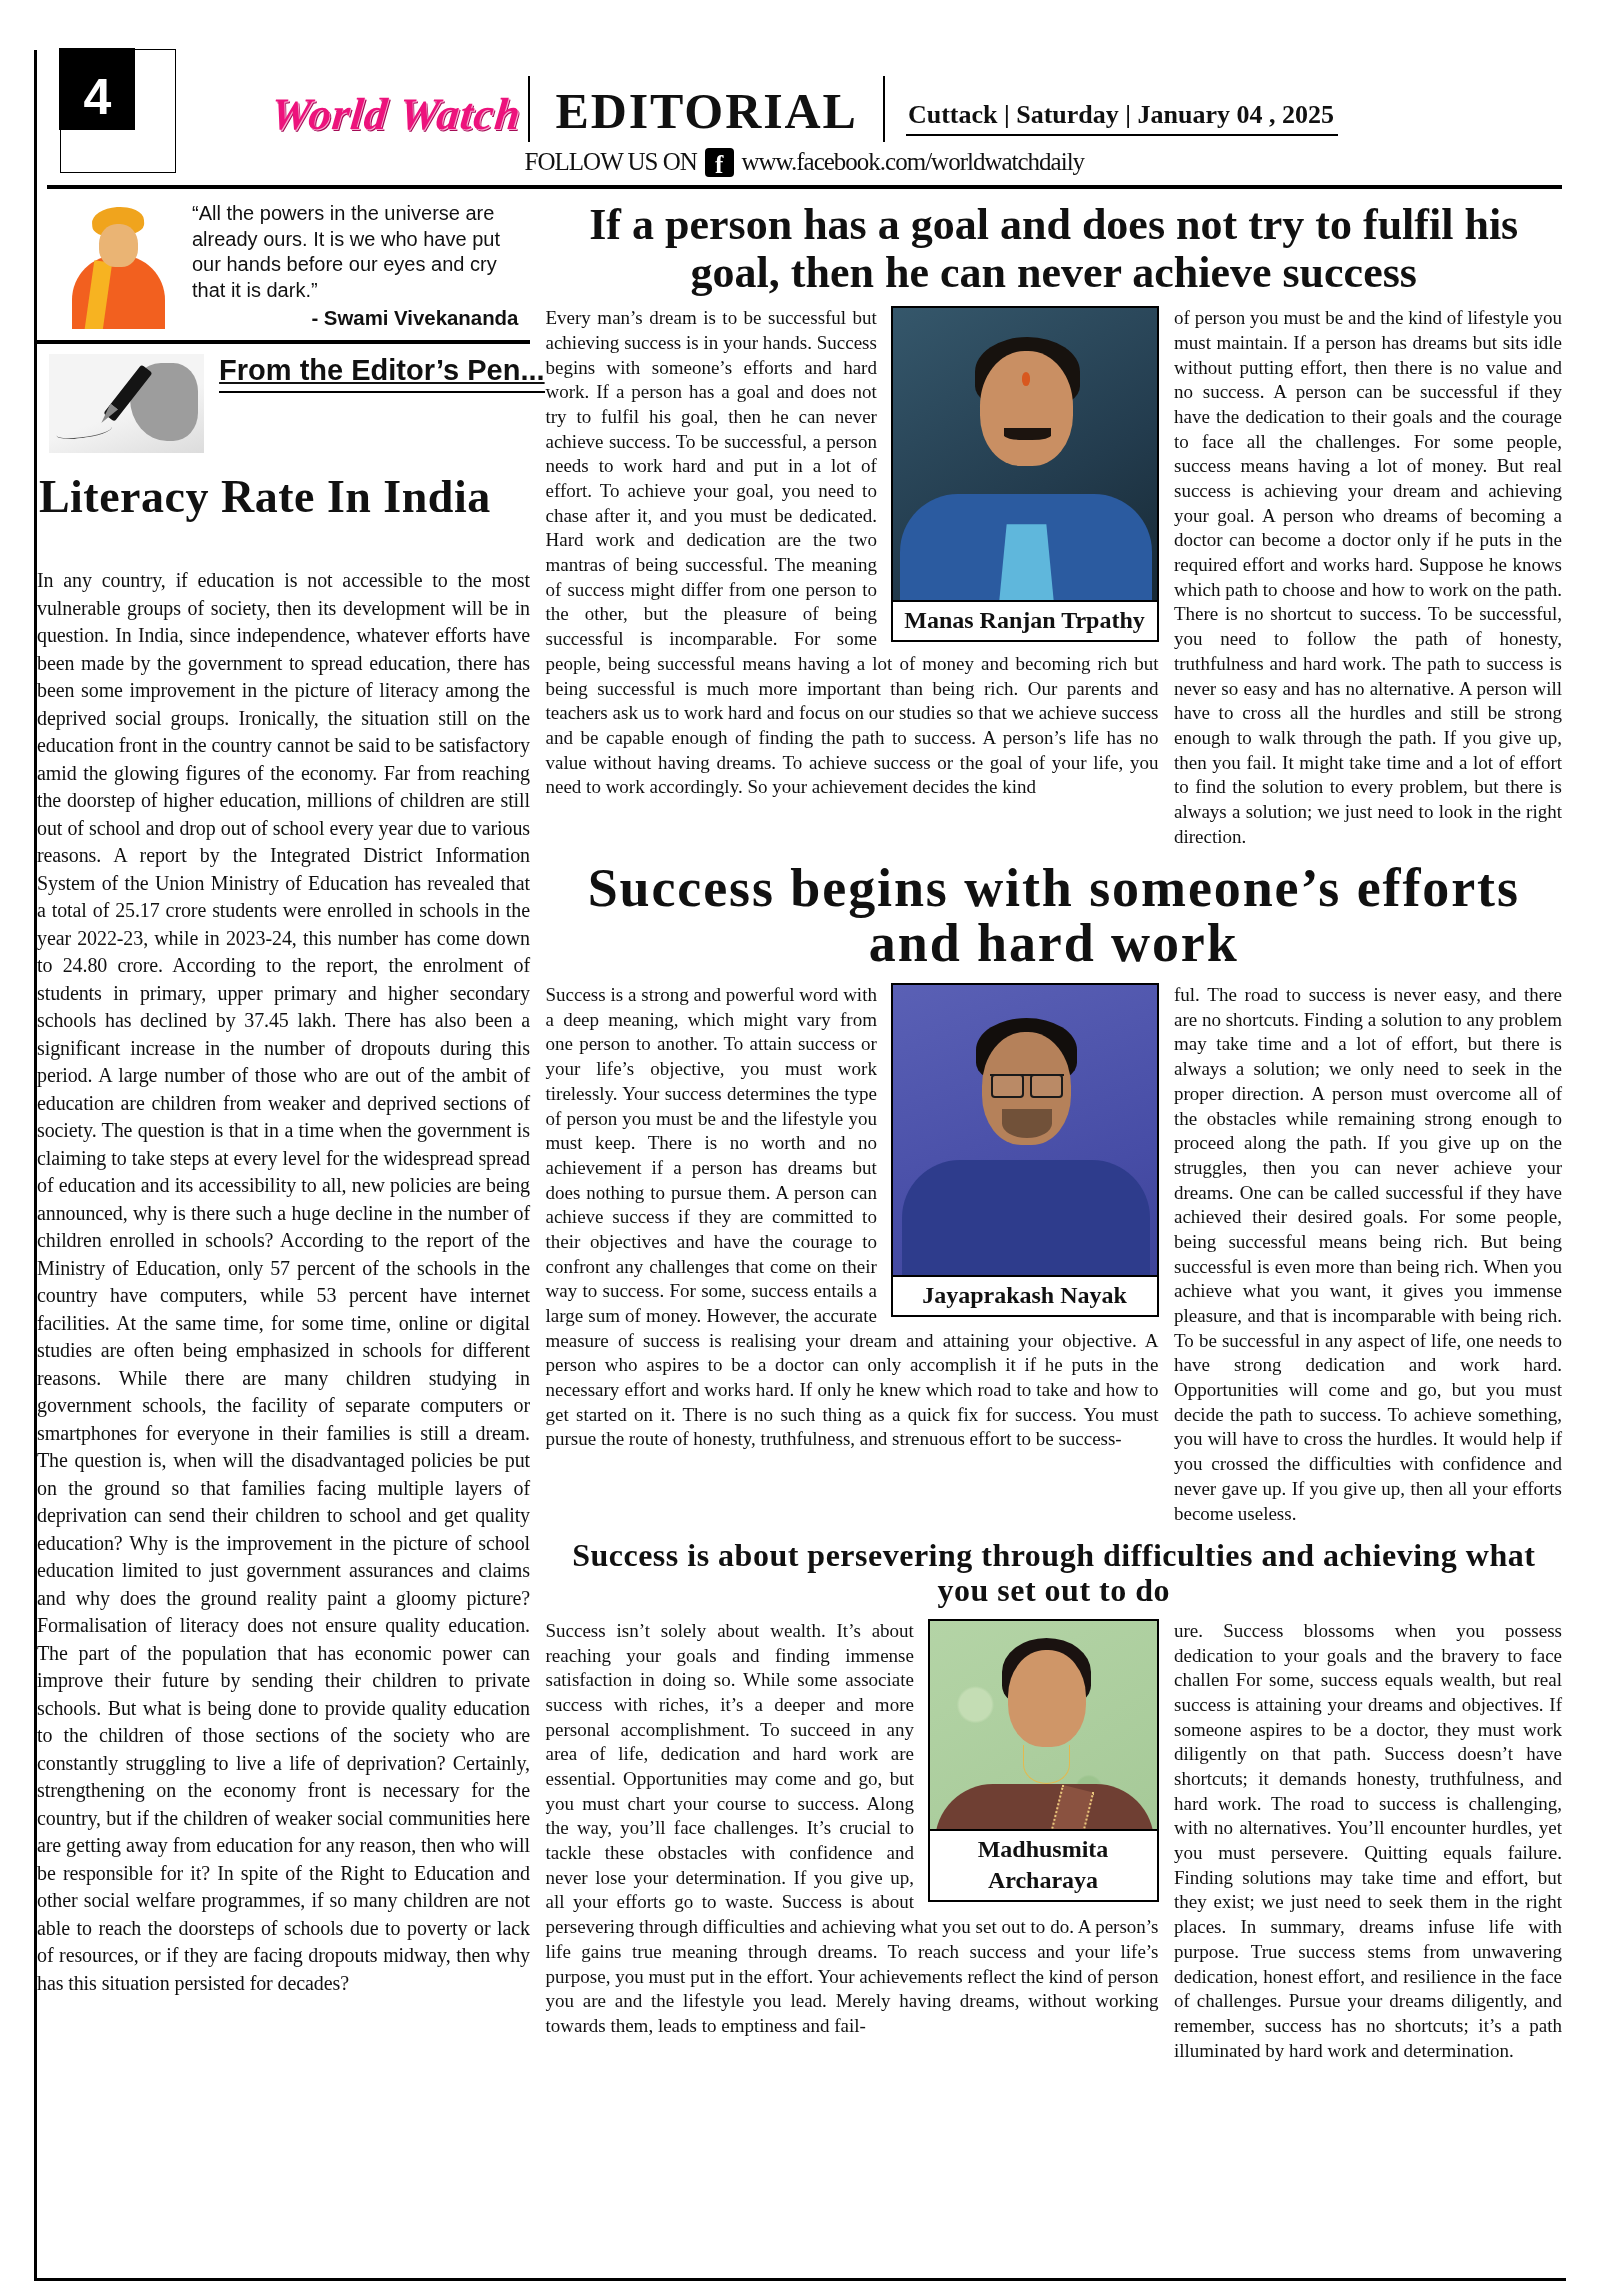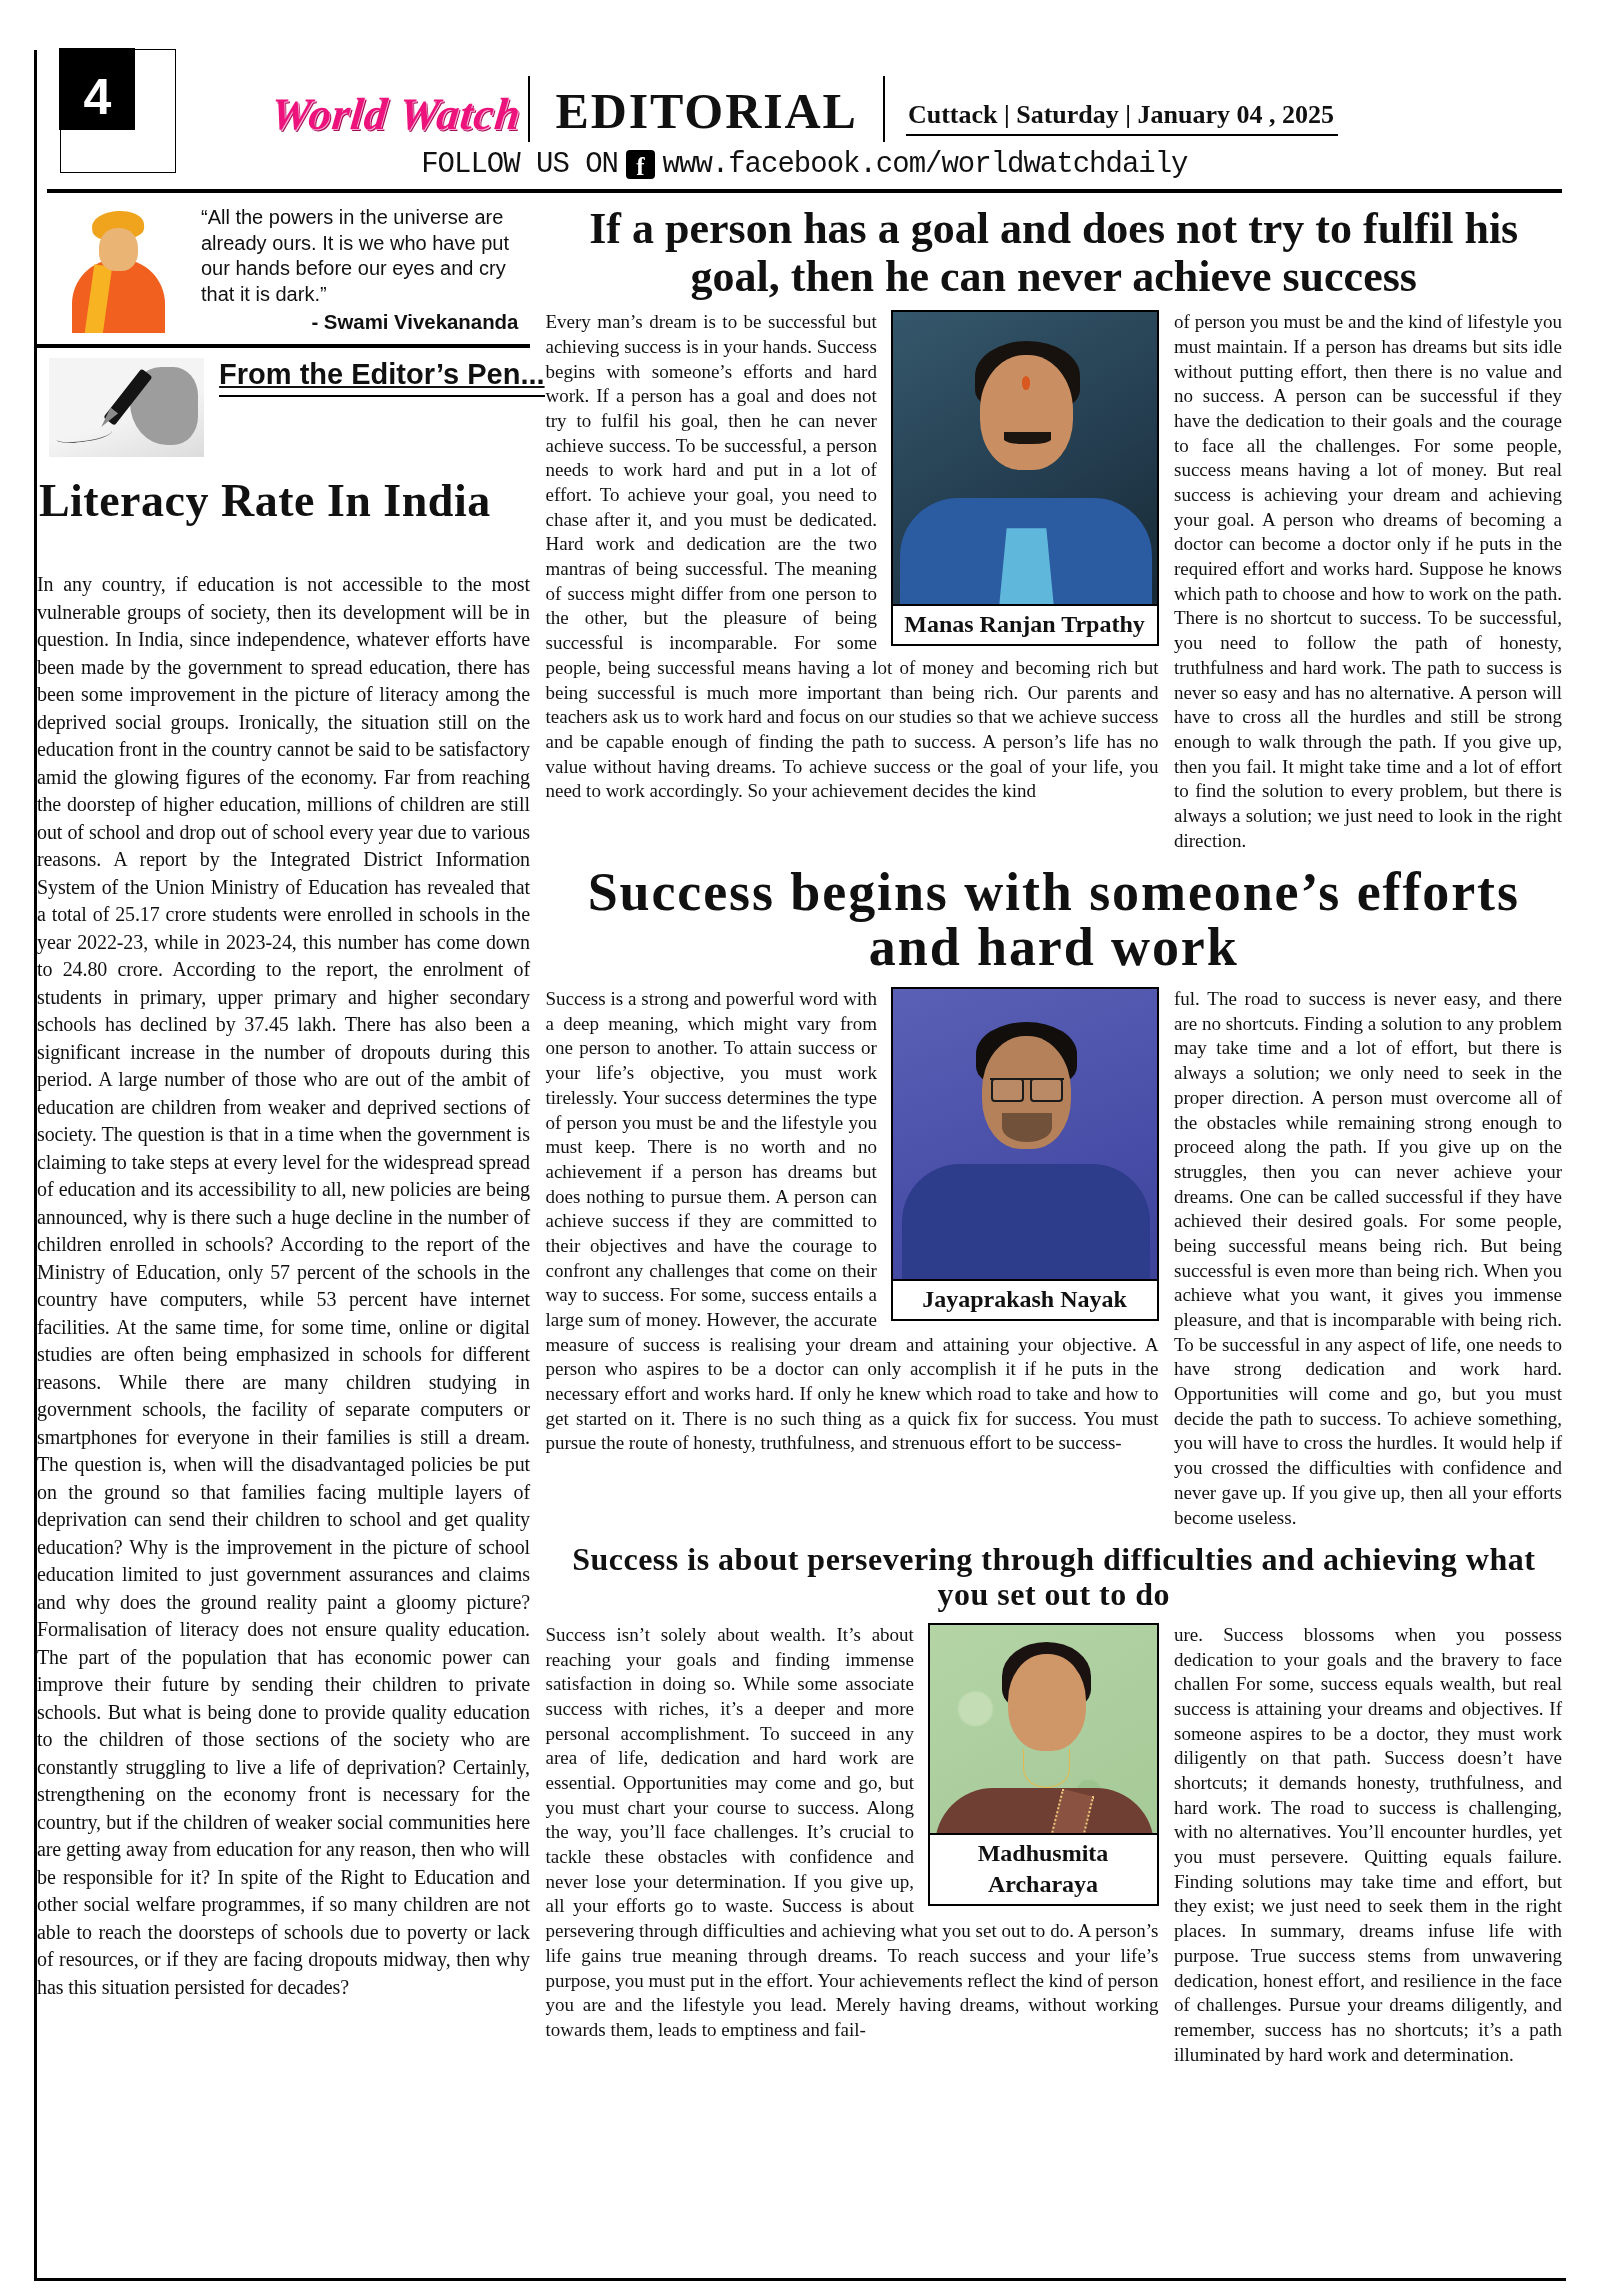--- a/index.html
+++ b/index.html
@@ -18,33 +18,33 @@
                  display:flex; align-items:flex-end; justify-content:center; padding-bottom:3.9px; }
   .header-top { display:flex; align-items:flex-end; justify-content:center; min-height:93px; }
   .masthead { font-family:"Liberation Serif", serif; font-style:italic; font-weight:bold;
               font-size:45px; color:#ed127c; letter-spacing:1px; transform:skewX(-6deg);
               text-shadow:1px 1px 0 #f9a9cf, 1.9px 1.9px 0 #a30b55; margin-right:7.8px; padding-bottom:1.9px; }
   .editorial-block { border-left:2.9px solid #000; border-right:2.9px solid #000; padding:5.8px 25px 1.9px 25px; }
   .editorial-title { font-family:"Liberation Serif", serif; font-weight:bold; font-size:50px; letter-spacing:1.9px; }
   .dateline-block { margin-left:21.3px; padding-bottom:5.8px; }
   .dateline { font-family:"Liberation Serif", serif; font-weight:bold; font-size:26px; border-bottom:2.9px solid #000; padding:0 3.9px 3.9px 1.9px; white-space:nowrap; }
   .follow-row { display:flex; align-items:center; justify-content:center; gap:7.8px; margin:5.8px 0 7.8px 0; }
-  .follow-label, .follow-url { font-family:Liberation Mono, monospace; font-size:29px; letter-spacing:-1px; }
+  .follow-label, .follow-url { font-family:Liberation Serif, serif; font-size:25px; letter-spacing:-1px; }
   .fb-icon { display:inline-flex; width:29px; height:29px; background:#000; color:#fff; border-radius:3.9px;
              align-items:flex-end; justify-content:center; font-family:"Liberation Serif", serif;
              font-weight:bold; font-size:25px; line-height:0.95; }
   .thick-rule { height:4.9px; background:#000; }
 
   
   .main { display:flex; gap:15.5px; margin-top:0; }
   .left-col { width:493px; flex:0 0 493px; }
   .right-col { flex:1; min-width:0; }
 
   
-  .quote-box { display:flex; gap:26px; padding:7.8px 1.9px 9.7px 23px; }
+  .quote-box { display:flex; gap:17px; padding:7.8px 1.9px 9.7px 23px; }
   .viv-img { width:115px; height:132px; position:relative; flex:0 0 115px; overflow:hidden; }
   .viv-robe { position:absolute; left:11.6px; bottom:-7.8px; width:93px; height:82px; background:#f2601f; border-radius:45px 45px 0 0; }
   .viv-shawl { position:absolute; left:29px; bottom:-7.8px; width:17.5px; height:76px; background:#f7b321; transform:rotate(8deg); }
   .viv-head { position:absolute; left:39px; top:27px; width:39px; height:43px; background:#eab474; border-radius:46% 46% 42% 42%; }
   .viv-turban { position:absolute; left:32px; top:9.7px; width:52px; height:29px; background:#f0a41d; border-radius:50% 50% 38% 38%; transform:rotate(-4deg); }
   .quote-text { font-family:"Liberation Sans", sans-serif; font-size:20px; line-height:1.28; padding-top:3.9px; }
   .quote-author { font-family:"Liberation Sans", sans-serif; font-weight:bold; font-size:20.4px; text-align:right; margin-top:3.9px; padding-right:9.7px; }
 
   .lc-rule { height:3.9px; background:#000; }
 

